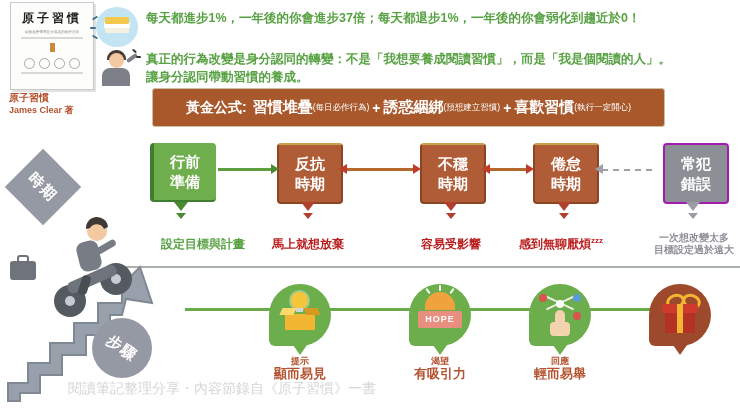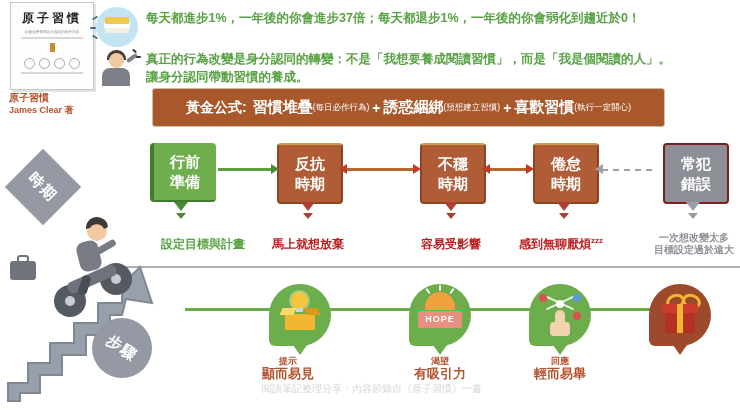--- a/index.html
+++ b/index.html
@@ -53,21 +53,21 @@
   .diamond span{color:#fff;font-size:15px;font-weight:bold;letter-spacing:2px;}
   .circle-step{left:92px;top:318px;width:60px;height:60px;background:#9599a3;border-radius:50%;
            display:flex;align-items:center;justify-content:center;z-index:5;}
   .circle-step span{color:#fff;font-size:15px;font-weight:bold;transform:rotate(35deg);letter-spacing:2px;}
 
   
   .stage{width:62px;height:57px;top:143px;border-radius:4px;color:#fff;font-size:15px;font-weight:bold;
          line-height:20px;display:flex;align-items:center;justify-content:center;text-align:center;}
   .stage.green{background:#6fae4c;border-left:4px solid #3f7e2e;border-bottom:2px solid #3f7e2e;}
   .stage.orange{background:#b05c36;border:2px solid #8a4522;border-top-color:#c8a24a;}
-  .stage.grayb{background:#8d8f96;border:2px solid #7f1d1d;}
+  .stage.grayb{background:#8d8f96;border:2px solid #a21caf;}
   .tail{width:0;height:0;border-left:7px solid transparent;border-right:7px solid transparent;
         border-top:9px solid #b0402c;top:202px;}
   .tail2{width:0;height:0;border-left:5px solid transparent;border-right:5px solid transparent;
         border-top:6px solid #b0402c;top:213px;}
   .tail.g,.tail2.g{border-top-color:#4a8a35;}
   .tail.gr,.tail2.gr{border-top-color:#9b9ca4;}
 
   
   .conn{top:168px;height:3px;}
   .conn .bar{position:absolute;left:0;top:0;height:3px;width:100%;}
@@ -120,21 +120,21 @@
   .netline{position:absolute;height:2px;background:#e8f0e2;}
   .handptr{position:absolute;left:26px;top:26px;width:10px;height:22px;background:#f2d3ae;border-radius:5px;}
   .handpalm{position:absolute;left:21px;top:38px;width:20px;height:14px;background:#f2d3ae;border-radius:4px;}
   .gift-lid{position:absolute;left:13px;top:20px;width:36px;height:9px;background:#cc3b2b;border-radius:2px;}
   .gift-box{position:absolute;left:16px;top:29px;width:30px;height:20px;background:#b33224;border-radius:1px;}
   .gift-rib{position:absolute;left:28px;top:20px;width:6px;height:29px;background:#f2b632;}
   .gift-bowl{position:absolute;left:17px;top:10px;width:13px;height:9px;border:3px solid #f2b632;border-radius:50%;transform:rotate(-20deg);background:transparent;}
   .gift-bowr{position:absolute;left:33px;top:10px;width:13px;height:9px;border:3px solid #f2b632;border-radius:50%;transform:rotate(20deg);}
 
   
-  .wm{left:52px;top:383px;width:640px;text-align:center;color:#d6d6d6;font-size:10px;line-height:11px;}
+  .wm{left:68px;top:383px;width:640px;color:#d6d6d6;font-size:14px;line-height:11px;}
 </style>
 </head>
 <body>
 
 <div id="canvas">
 
   <div class="abs cover">
     <div class="cover-title">原子習慣</div>
     <div class="cover-sub">細微改變帶來巨大成就的實證法則</div>
     <div class="cover-bar"></div>
@@ -305,21 +305,21 @@
     <div class="gift-lid"></div>
     <div class="gift-box"></div>
     <div class="gift-rib"></div>
   </div>
 
   <div class="abs stem" style="left:293px;"></div>
   <div class="abs stem" style="left:433px;"></div>
   <div class="abs stem" style="left:553px;"></div>
   <div class="abs stem brown" style="left:673px;"></div>
 
-  <div class="abs slabel orange" style="left:288px;text-align:center;">
+  <div class="abs slabel orange" style="left:300px;text-align:center;">
     <span class="sm">提示</span>
     <span class="bg">顯而易見</span>
   </div>
   <div class="abs slabel orange" style="left:440px;">
     <span class="sm">渴望</span>
     <span class="bg">有吸引力</span>
   </div>
   <div class="abs slabel orange" style="left:560px;">
     <span class="sm">回應</span>
     <span class="bg">輕而易舉</span>

